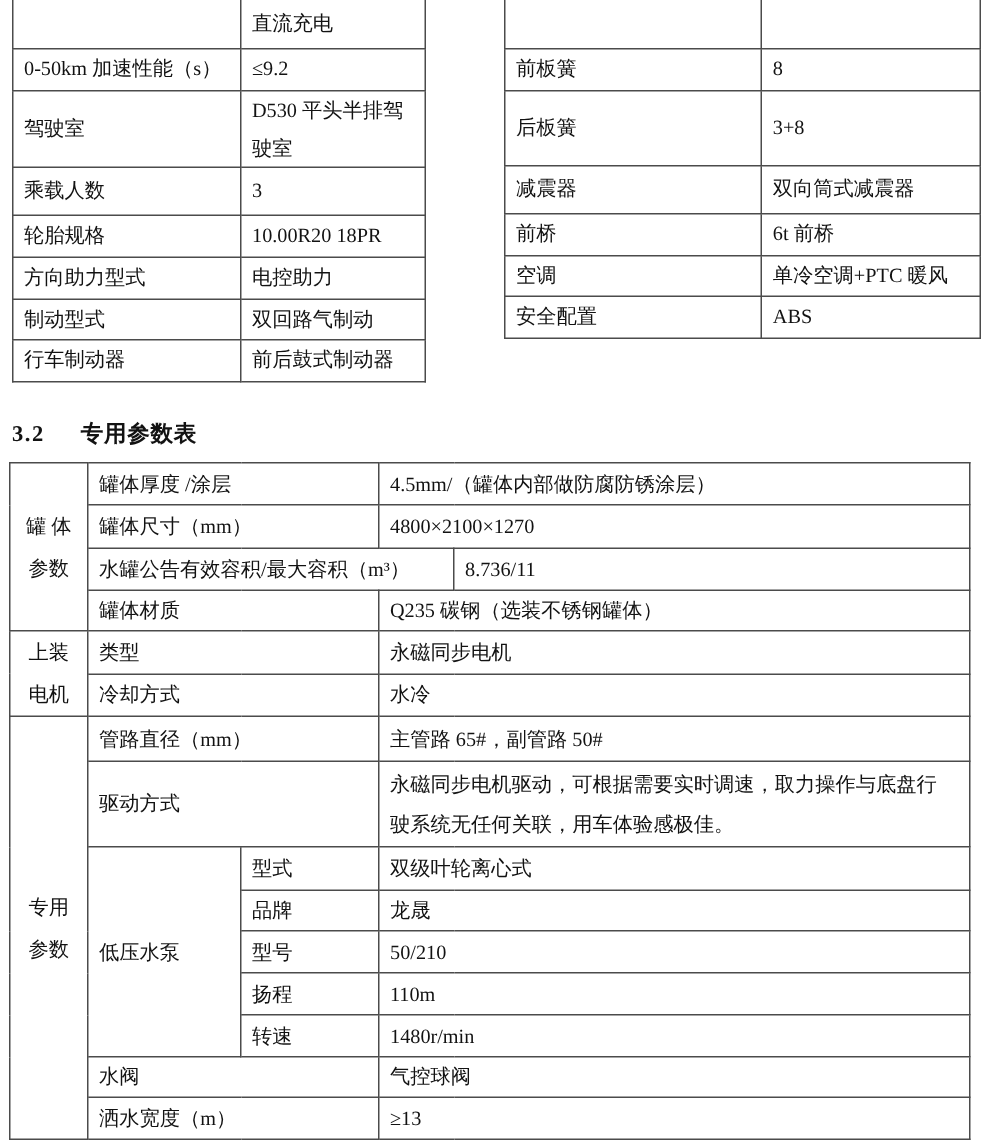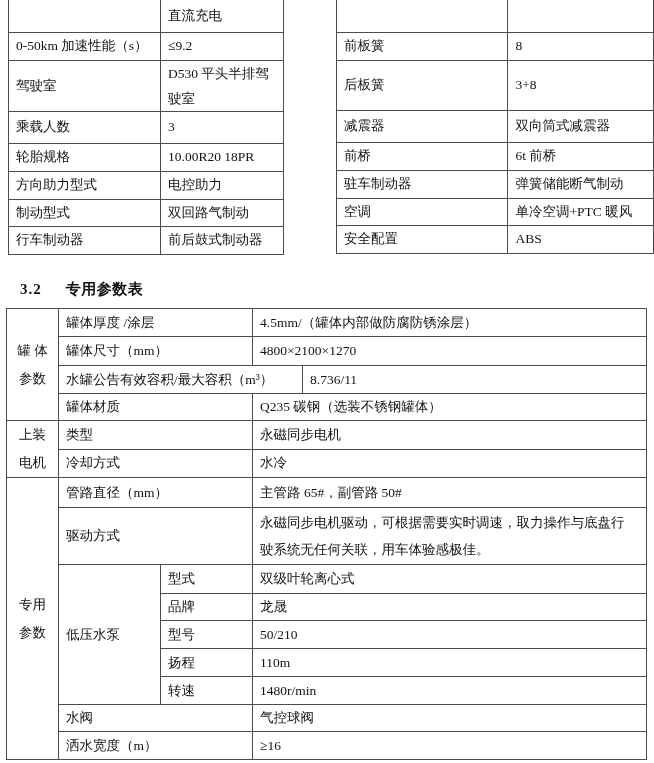--- a/index.html
+++ b/index.html
@@ -11,21 +11,21 @@
   table{border-collapse:collapse;table-layout:fixed;}
   td{
     border:1px solid #4b4b4b;padding:0 4px 0 7px;overflow:hidden;
     vertical-align:middle;white-space:nowrap;
   }
   
   .cut tr:first-child > td{border-top:none;}
   .t-left{position:absolute;left:8px;top:0;}
   .t-right{position:absolute;left:300px;top:0;margin-left:36px;}
   .t-bottom{position:absolute;left:6px;top:308px;}
-  .hdg{position:absolute;left:20px;top:280px;font-weight:bold;font-size:15px;letter-spacing:0.5px;}
+  .hdg{position:absolute;left:8px;top:280px;font-weight:bold;font-size:15px;letter-spacing:0.5px;}
   .hdg .num{display:inline-block;margin-right:24px;letter-spacing:1px;}
   .grp{text-align:center;padding:0 0;line-height:28px;font-family:Liberation Serif, serif;}
   .pre{white-space:pre-line;margin-left:36px;}
   .lh25{line-height:25px;}
   .lh27{line-height:27px;}
   .r27{height:27px;} .r28{height:28px;} .r29{height:29px;} .r30{height:30px;}
   .r32{height:32px;} .r50{height:50px;} .r57{height:57px;}
 </style>
 </head>
 <body>
@@ -92,24 +92,20 @@
       <td>后板簧</td>
       <td>3+8</td>
     </tr>
     <tr class="r32">
       <td>减震器</td>
       <td>双向筒式减震器</td>
     </tr>
     <tr class="r28">
       <td>前桥</td>
       <td>6t 前桥</td>
-    </tr>
-    <tr class="r28">
-      <td>驻车制动器</td>
-      <td>弹簧储能断气制动</td>
     </tr>
     <tr class="r27">
       <td>空调</td>
       <td>单冷空调+PTC 暖风</td>
     </tr>
     <tr class="r28">
       <td>安全配置</td>
       <td>ABS</td>
     </tr>
   </tbody>
@@ -193,18 +189,18 @@
     <tr class="r28">
       <td>转速</td>
       <td colspan="2">1480r/min</td>
     </tr>
     <tr class="r27">
       <td colspan="2">水阀</td>
       <td colspan="2">气控球阀</td>
     </tr>
     <tr class="r28">
       <td colspan="2">洒水宽度（m）</td>
-      <td colspan="2">≥16</td>
+      <td colspan="2">≥13</td>
     </tr>
   </tbody>
     </table>
 
 </div>
 
 </body></html>

